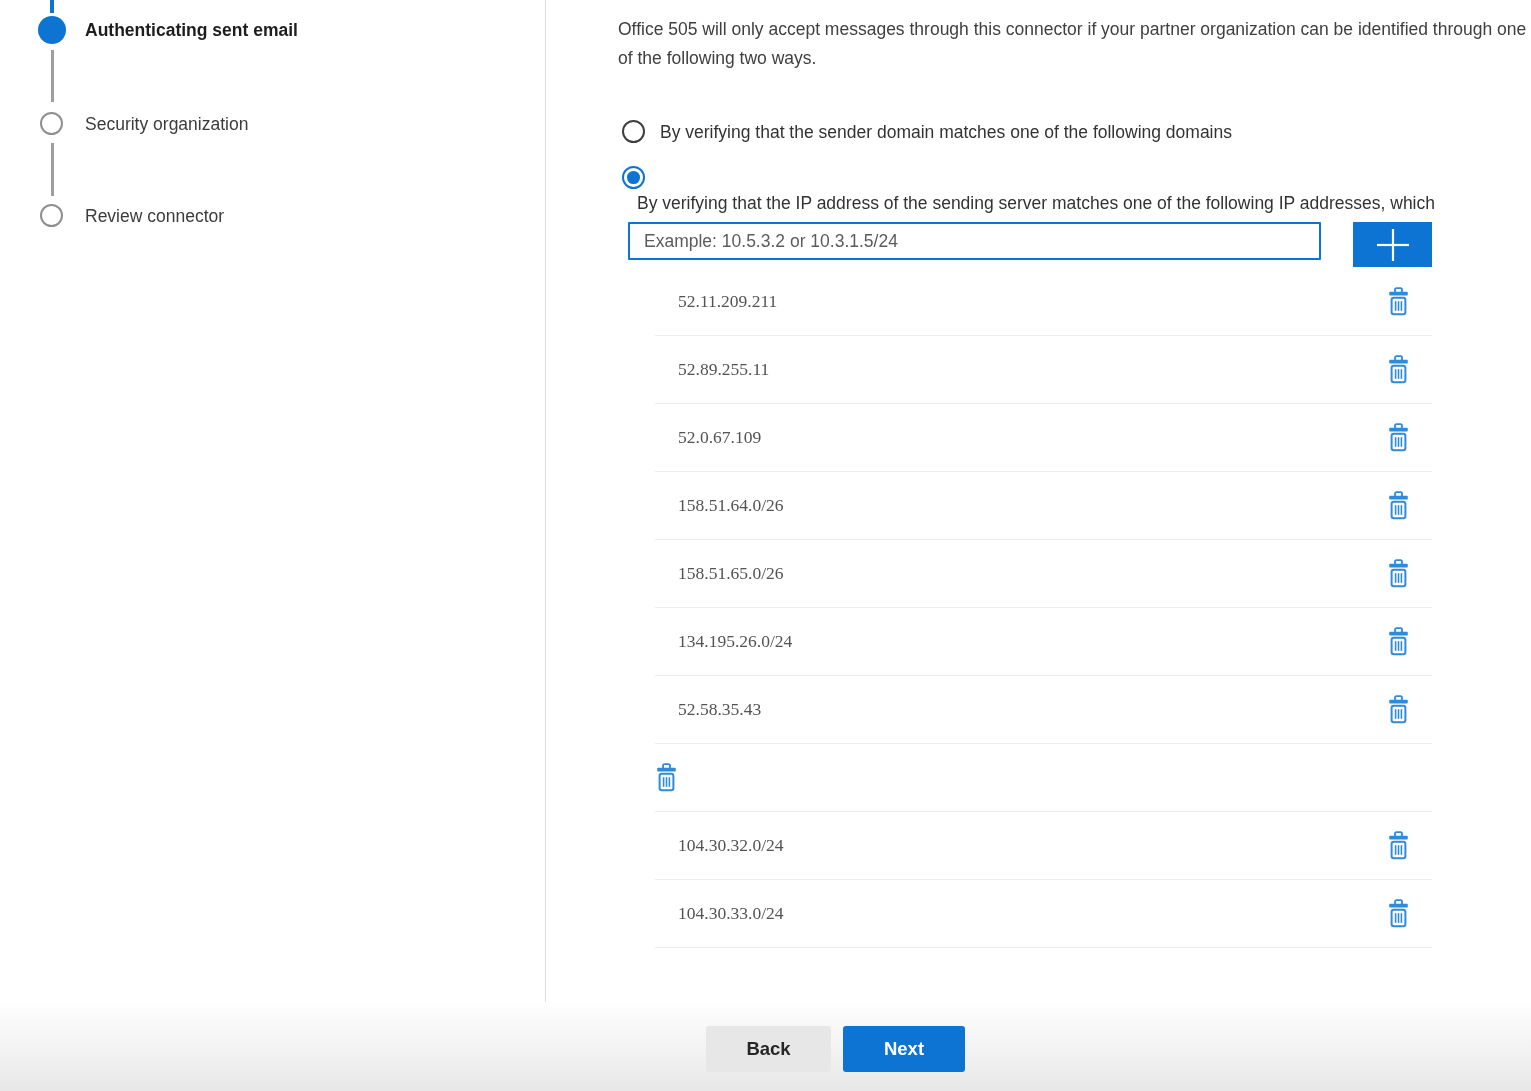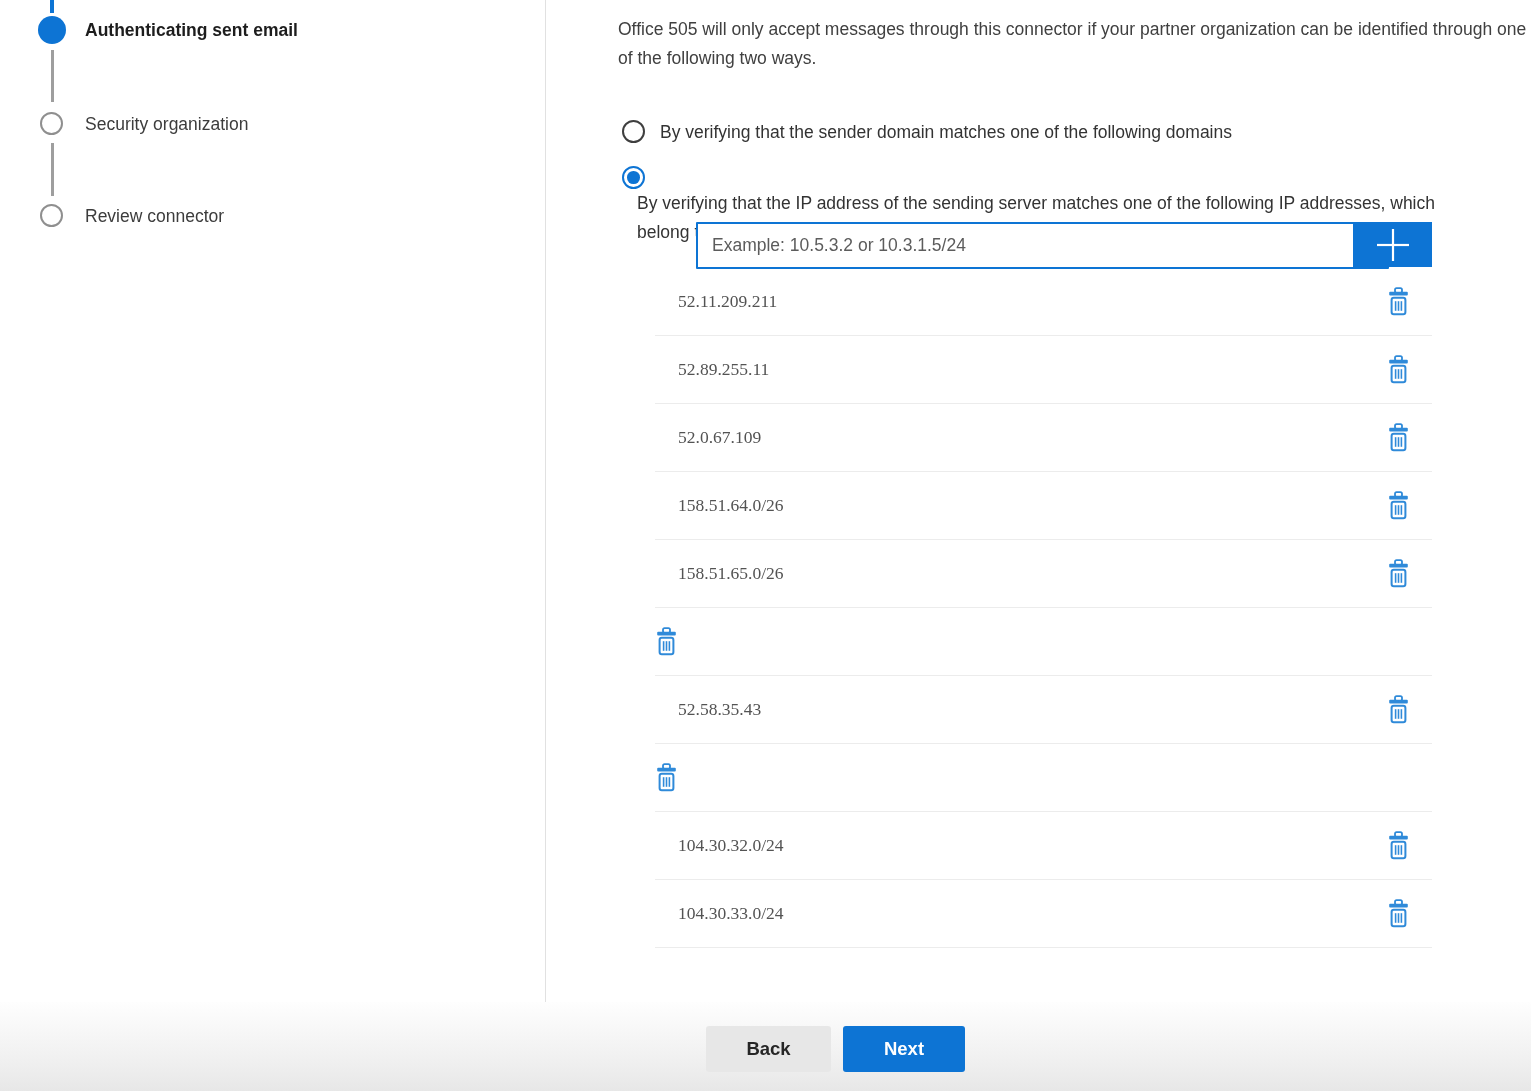--- a/index.html
+++ b/index.html
@@ -69,21 +69,21 @@
     content:"";position:absolute;inset:3.2px;border-radius:50%;
     background:var(--accent-blue);
   }
   .option-label{
     margin-left:15px;font-size:17.5px;line-height:28.5px;color:#333;
   }
   .option-1 .option-label{line-height:26px;margin-top:1px;}
   .option-2 .option-label{width:832px;}
 
   .ip-input{
-    position:absolute;left:696px;top:222px;width:693px;height:47px;
+    position:absolute;left:628px;top:222px;width:693px;height:38px;
     border:2px solid var(--accent-blue);border-radius:1px;background:#fff;
     padding:16px 14px;font-family:inherit;font-size:17.5px;color:#222;outline:none;
   }
   .ip-input::placeholder{color:#5c5c5c;opacity:1;}
   .add-btn{
     position:absolute;left:1353px;top:222px;width:79px;height:45px;
     background:var(--accent-blue);border:none;cursor:pointer;
     display:flex;align-items:center;justify-content:center;
   }
 
@@ -224,20 +224,21 @@
             <rect x="2.2" y="4.8" width="18.6" height="3.6" rx="1" fill="currentColor" stroke="none"></rect>
             <rect x="4.6" y="10.8" width="13.8" height="16.4" rx="2.2" stroke-width="2"></rect>
             <line x1="8.6" y1="14.2" x2="8.6" y2="23.8" stroke-width="1.6"></line>
             <line x1="11.5" y1="14.2" x2="11.5" y2="23.8" stroke-width="1.6"></line>
             <line x1="14.4" y1="14.2" x2="14.4" y2="23.8" stroke-width="1.6"></line>
           </svg>
         </button>
       </div>
 
       <div class="ip-row">
+        <span class="ip-text">134.195.26.0/24</span>
         <button class="trash-btn">
           <svg width="23" height="29" viewBox="0 0 23 29" fill="none" stroke="currentColor">
             <rect x="8" y="1.2" width="7" height="4.6" rx="1.6" stroke-width="1.8"></rect>
             <rect x="2.2" y="4.8" width="18.6" height="3.6" rx="1" fill="currentColor" stroke="none"></rect>
             <rect x="4.6" y="10.8" width="13.8" height="16.4" rx="2.2" stroke-width="2"></rect>
             <line x1="8.6" y1="14.2" x2="8.6" y2="23.8" stroke-width="1.6"></line>
             <line x1="11.5" y1="14.2" x2="11.5" y2="23.8" stroke-width="1.6"></line>
             <line x1="14.4" y1="14.2" x2="14.4" y2="23.8" stroke-width="1.6"></line>
           </svg>
         </button>

